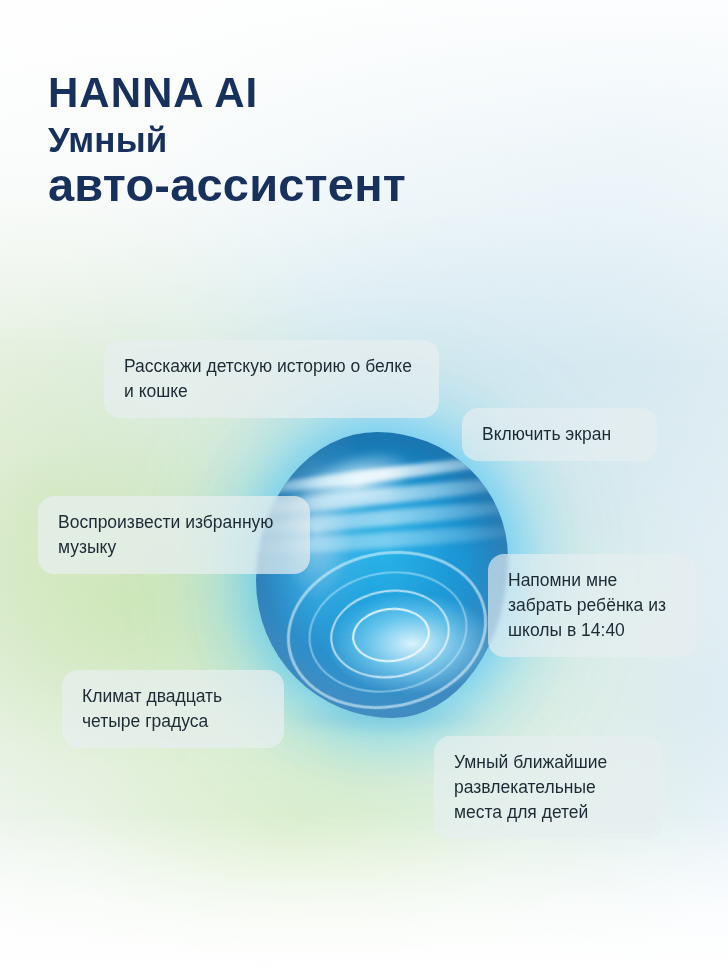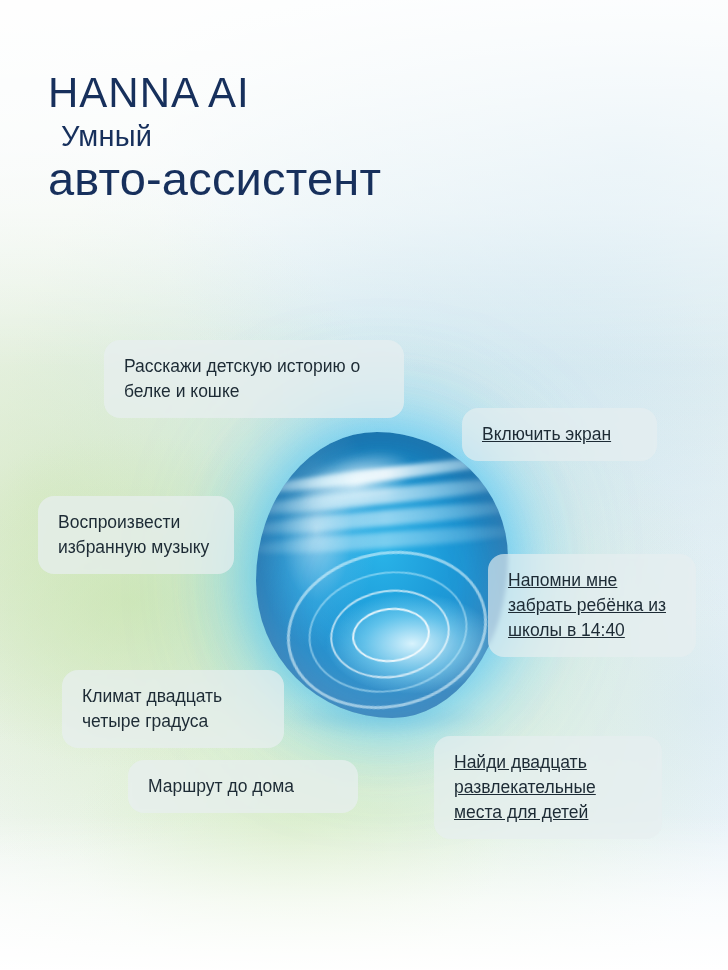--- a/index.html
+++ b/index.html
@@ -50,34 +50,33 @@
 
   
   .headline {
     position: absolute;
     left: 48px;
     top: 72px;
     z-index: 6;
   }
   .headline .line {
     color: #17305c;
-    font-weight: normal;
+    font-weight: bold;
     letter-spacing: 0.2px;
     line-height: 1.0;
     white-space: nowrap;
   }
   .headline .brand {
     font-size: 42px;
     letter-spacing: 1px;
     margin-bottom: 8px;
   }
   .headline .sub1 {
-    font-size: 29px;
+    font-size: 35px;
     margin-bottom: 4px;
-    margin-left: 13px;
   }
   .headline .sub2 {
     font-size: 47px;
   }
 
   
   .orb-wrap {
     position: absolute;
     left: 248px;
     top: 418px;
@@ -161,25 +160,25 @@
     z-index: 5;
     border-radius: 16px;
     background: rgba(232,238,240,0.72);
     color: #1d2b35;
     font-size: 17.5px;
     line-height: 1.42;
     padding: 14px 20px;
     box-sizing: border-box;
     backdrop-filter: blur(2px);
   }
-  .bubble.light { background: rgba(231,238,240,0.66); text-decoration: underline; }
-
-  #bubble-story    { left: 104px; top: 340px; width: 300px; }
+  .bubble.light { background: rgba(231,238,240,0.66); }
+
+  #bubble-story    { left: 104px; top: 340px; width: 335px; }
   #bubble-screen   { left: 462px; top: 408px; width: 195px; }
-  #bubble-music    { left: 38px;  top: 496px; width: 196px; }
+  #bubble-music    { left: 38px;  top: 496px; width: 272px; }
   #bubble-reminder { left: 488px; top: 554px; width: 208px; }
   #bubble-climate  { left: 62px;  top: 642px; width: 222px; margin-top: 28px; }
   #bubble-route    { left: 128px; top: 760px; width: 230px; }
   #bubble-places   { left: 434px; top: 736px; width: 228px; }
 
   .bubble-text { display: block; }
 </style>
 </head>
 <body>
 
@@ -225,21 +224,18 @@
   </div>
 
   <div class="bubble light" id="bubble-reminder">
     <span class="bubble-text">Напомни мне забрать ребёнка из школы в 14:40</span>
   </div>
 
   <div class="bubble" id="bubble-climate">
     <span class="bubble-text">Климат двадцать четыре градуса</span>
   </div>
 
-  <div class="bubble" id="bubble-route">
-    <span class="bubble-text">Маршрут до дома</span>
-  </div>
 
   <div class="bubble light" id="bubble-places">
-    <span class="bubble-text">Найди двадцать развлекательные места для детей</span>
+    <span class="bubble-text">Умный ближайшие развлекательные места для детей</span>
   </div>
 
 </div>
 
 </body></html>

